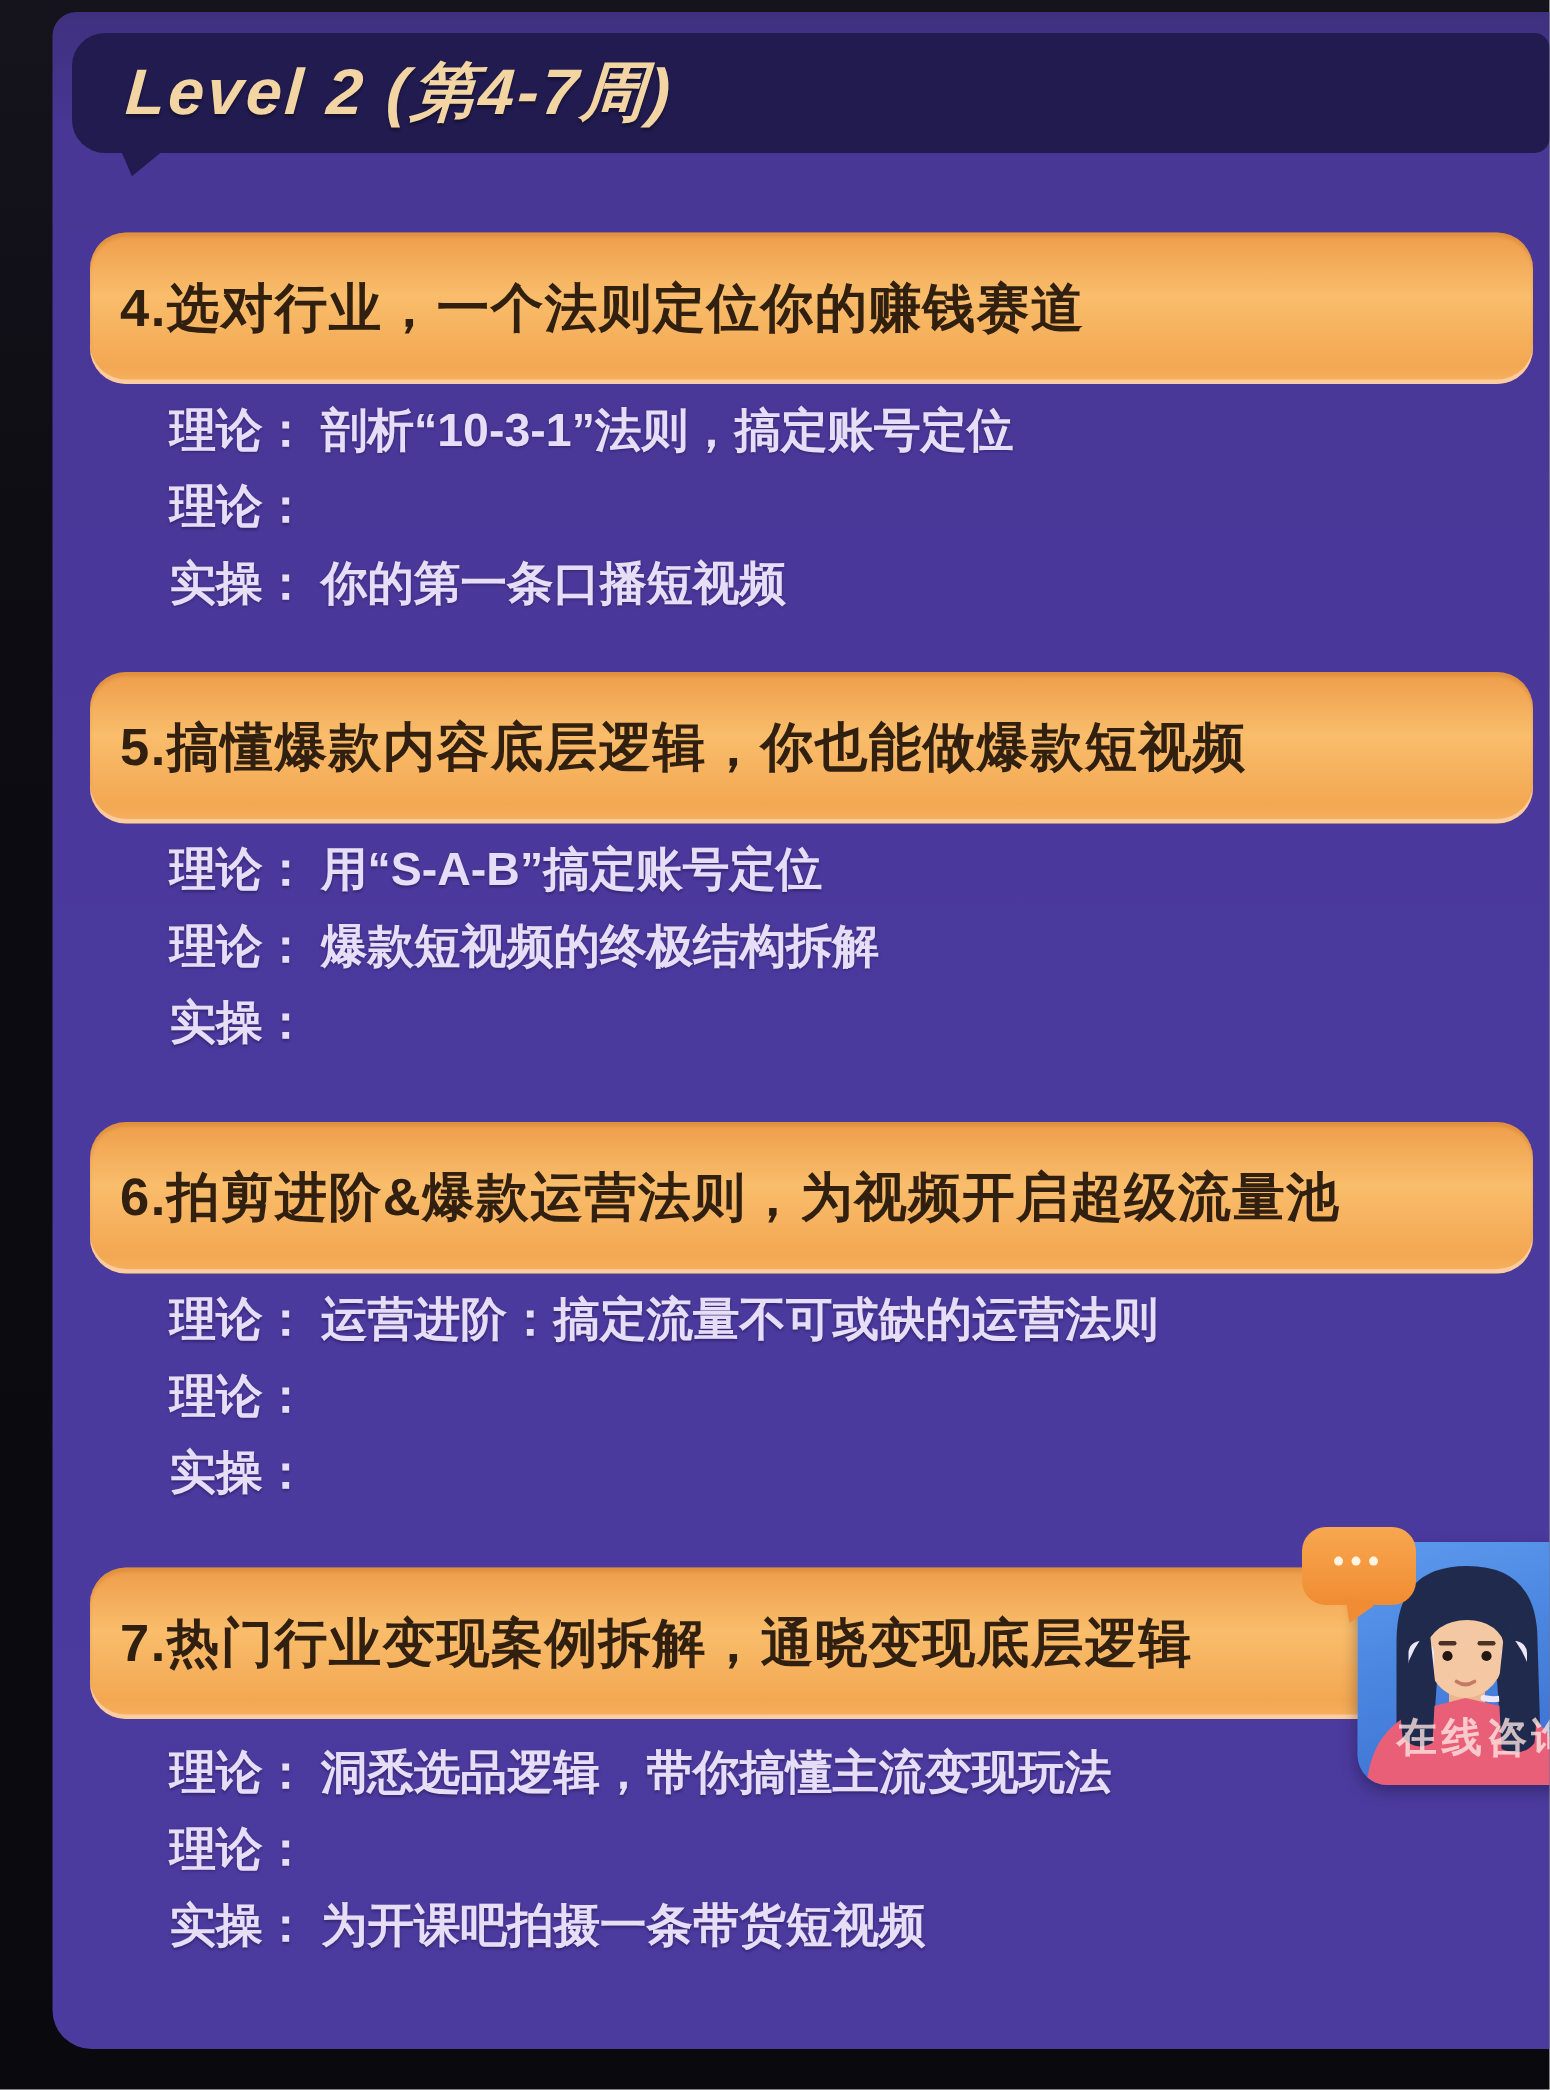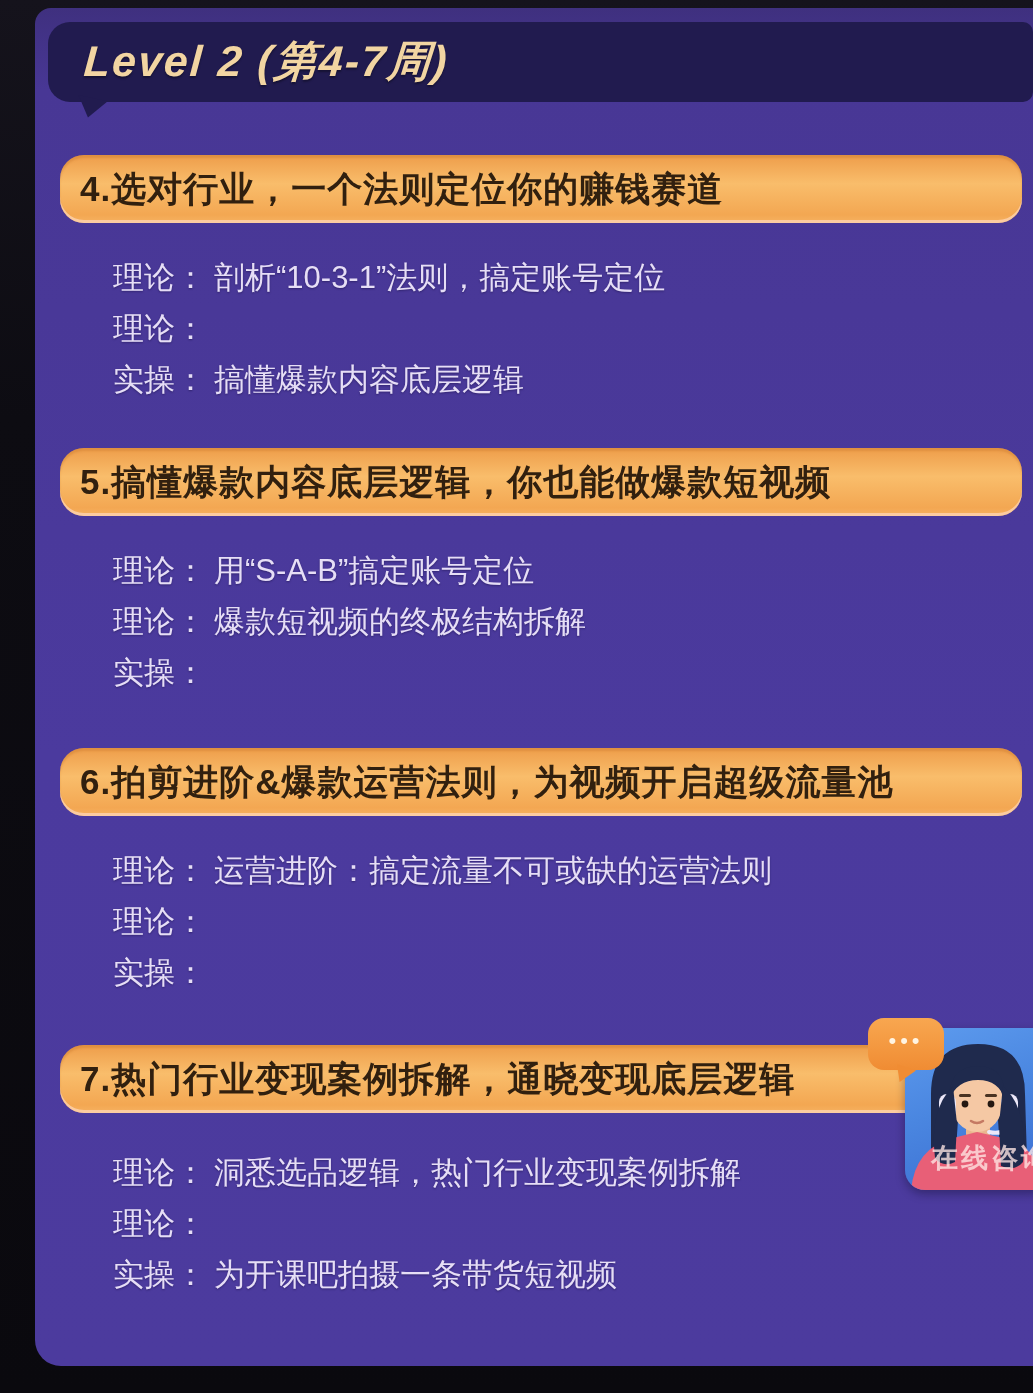--- a/index.html
+++ b/index.html
@@ -25,36 +25,36 @@
     text-shadow:0 2px 2px rgba(0,0,0,.35);
   }
   .bubble-tail{
     position:absolute;left:28px;bottom:-16px;width:0;height:0;
     border-left:14px solid transparent;border-right:16px solid transparent;
     border-top:20px solid #211b4f;transform:rotate(12deg);
   }
   
   .module{position:absolute;left:0;width:100%;}
   .module-bar{
-    position:absolute;left:25px;top:0;width:962px;height:68px;
+    position:absolute;left:25px;top:0;width:962px;height:101px;
     border-radius:24px;
     background:linear-gradient(180deg,#ee9d4a 0%,#f9bd6b 42%,#f3a752 88%,#f6b261 100%);
     box-shadow:inset 0 3px 2px rgba(198,118,44,.35), inset 0 -3px 0 rgba(255,219,196,.65);
     display:flex;align-items:center;
   }
   .module-title{
     font-size:35px;font-weight:900;color:#31200f;letter-spacing:1px;
     padding-left:20px;white-space:nowrap;
   }
   .module-items{
     position:absolute;left:78px;top:102px;margin:0;padding:0;list-style:none;
   }
   .module-items li{
-    height:51px;display:flex;align-items:flex-start;white-space:nowrap;
-    font-size:31px;font-weight:normal;color:#e6def6;
+    height:51px;display:flex;align-items:flex-end;white-space:nowrap;
+    font-size:31px;font-weight:bold;color:#e6def6;
     text-shadow:0 1px 2px rgba(20,10,60,.45);
   }
   .item-label{margin-right:8px;}
   
   .support-card{
     position:absolute;left:870px;top:1020px;width:146px;height:162px;
     border-radius:20px;overflow:hidden;z-index:5;cursor:pointer;
     background:linear-gradient(160deg,#5d9bee 0%,#4a86e0 45%,#3a6cd0 100%);
     box-shadow:0 4px 10px rgba(10,8,30,.35);
   }
@@ -93,21 +93,21 @@
     <ul class="module-items">
       <li>
           <span class="item-label">理论：</span>
           <span>剖析“10-3-1”法则，搞定账号定位</span>
         </li>
       <li>
           <span class="item-label">理论：</span>
         </li>
       <li>
           <span class="item-label">实操：</span>
-          <span>搞懂爆款内容底层逻辑</span>
+          <span>你的第一条口播短视频</span>
         </li>
     </ul>
   </section>
 
   <section class="module" style="top:440px">
     <div class="module-bar">
       <span class="module-title">5.搞懂爆款内容底层逻辑，你也能做爆款短视频</span>
     </div>
     <ul class="module-items">
       <li>
@@ -142,21 +142,21 @@
     </ul>
   </section>
 
   <section class="module" style="top:1037px">
     <div class="module-bar">
       <span class="module-title">7.热门行业变现案例拆解，通晓变现底层逻辑</span>
     </div>
     <ul class="module-items" style="top:107px">
       <li>
           <span class="item-label">理论：</span>
-          <span>洞悉选品逻辑，热门行业变现案例拆解</span>
+          <span>洞悉选品逻辑，带你搞懂主流变现玩法</span>
         </li>
       <li>
           <span class="item-label">理论：</span>
         </li>
       <li>
           <span class="item-label">实操：</span>
           <span>为开课吧拍摄一条带货短视频</span>
         </li>
     </ul>
   </section>

